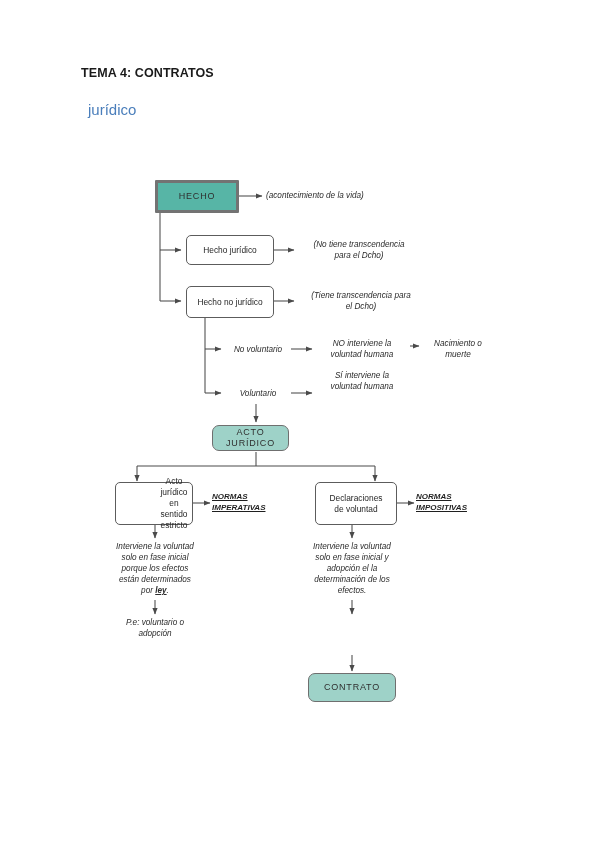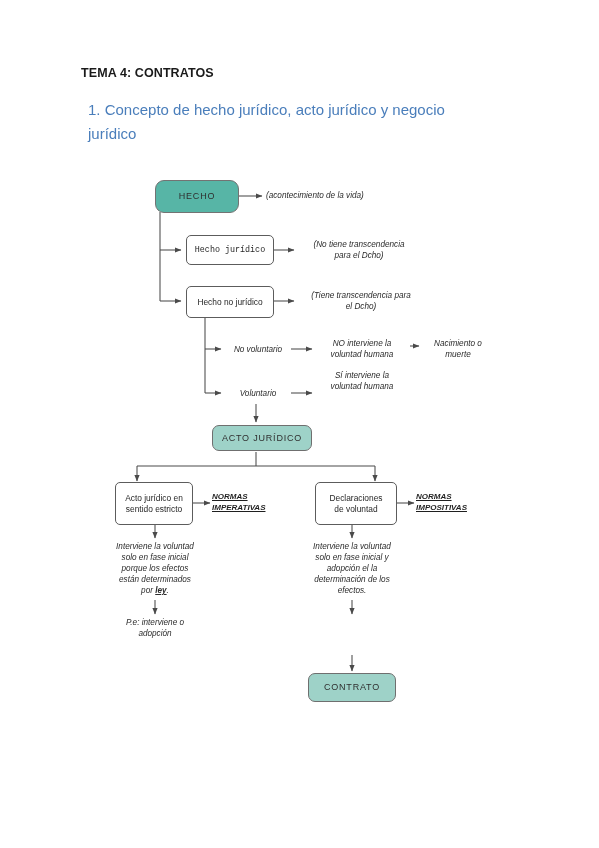--- a/index.html
+++ b/index.html
@@ -63,22 +63,22 @@
     line-height: 11px;
     color: #262626;
   }
   .node.plain {
     border: 1.1px solid #5c5c5c;
     border-radius: 5px;
     background: #ffffff;
   }
   .node.teal-dark {
     background: #57b5a6;
-    border: 1px solid #737373;
-    border-radius: 9px;
+    border: 3px solid #737373;
+    border-radius: 1px;
     color: #2f2f2f;
     font-size: 9px;
     letter-spacing: 0.8px;
   }
   .node.teal-light {
     background: #9ed2c8;
     border: 1.1px solid #6f6f6f;
     border-radius: 7px;
     color: #2f2f2f;
     font-size: 9px;
@@ -104,21 +104,20 @@
   .label b { text-decoration: underline; }
 </style>
 </head>
 <body>
 
 <div class="page">
 
   <div class="doc-title">TEMA 4: CONTRATOS</div>
 
   <div class="section-heading">
-    <span>1. Concepto de hecho jurídico, acto jurídico y negocio</span>
     <span class="line2">jurídico</span>
   </div>
 
   <div class="diagram">
     <svg width="599" height="848" viewBox="0 0 599 848">
       <defs>
         <marker id="arw" markerWidth="7" markerHeight="7" refX="6" refY="3" orient="auto" markerUnits="userSpaceOnUse">
           <path d="M0,0.4 L6.4,3 L0,5.6 z" fill="#4a4a4a"></path>
         </marker>
       </defs>
@@ -165,27 +164,27 @@
 
         <path d="M352,600 L352,614" marker-end="url(#arw)"></path>
 
         <path d="M352,655 L352,671" marker-end="url(#arw)"></path>
       </g>
     </svg>
   </div>
 
   <div class="node teal-dark" style="left:155px; top:180px; width:84px; height:33px;">HECHO</div>
 
-  <div class="node plain" style="left:186px; top:235px; width:88px; height:30px;font-family:Liberation Mono, monospace;">Hecho jurídico</div>
+  <div class="node plain" style="left:186px; top:235px; width:88px; height:30px;">Hecho jurídico</div>
 
   <div class="node plain" style="left:186px; top:286px; width:88px; height:32px;">Hecho no jurídico</div>
 
-  <div class="node teal-light" style="left:212px; top:425px; width:100px; height:26px;">ACTO JURÍDICO</div>
-
-  <div class="node plain" style="left:115px; top:482px; width:78px; height:43px; flex-direction:column;">
+  <div class="node teal-light" style="left:212px; top:425px; width:77px; height:26px;">ACTO JURÍDICO</div>
+
+  <div class="node plain" style="left:115px; top:482px; width:78px; height:43px; flex-direction:column;padding-left:40px;">
     <span>Acto jurídico en</span>
     <span>sentido estricto</span>
   </div>
 
   <div class="node plain" style="left:315px; top:482px; width:82px; height:43px; flex-direction:column;">
     <span>Declaraciones</span>
     <span>de voluntad</span>
   </div>
 
   <div class="node teal-light" style="left:308px; top:673px; width:88px; height:29px;">CONTRATO</div>
@@ -233,21 +232,21 @@
 
   <div class="label" style="left:95px; top:541px; width:120px;">
     <div>Interviene la voluntad</div>
     <div>solo en fase inicial</div>
     <div>porque los efectos</div>
     <div>están determinados</div>
     <div><span>por </span><b>ley</b><span>.</span></div>
   </div>
 
   <div class="label" style="left:95px; top:617px; width:120px;">
-    <div>P.e: interviene o</div>
+    <div>P.e: voluntario o</div>
     <div>adopción</div>
   </div>
 
   <div class="label" style="left:292px; top:541px; width:120px;">
     <div>Interviene la voluntad</div>
     <div>solo en fase inicial y</div>
     <div>adopción el la</div>
     <div>determinación de los</div>
     <div>efectos.</div>
   </div>

